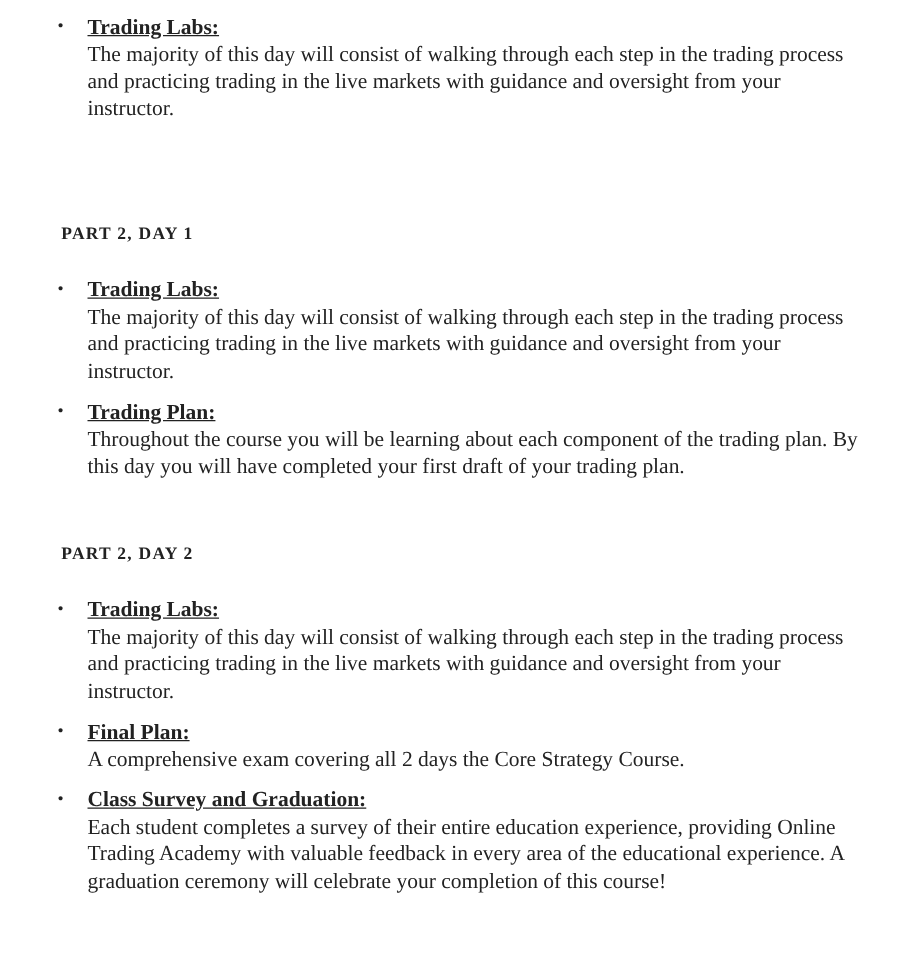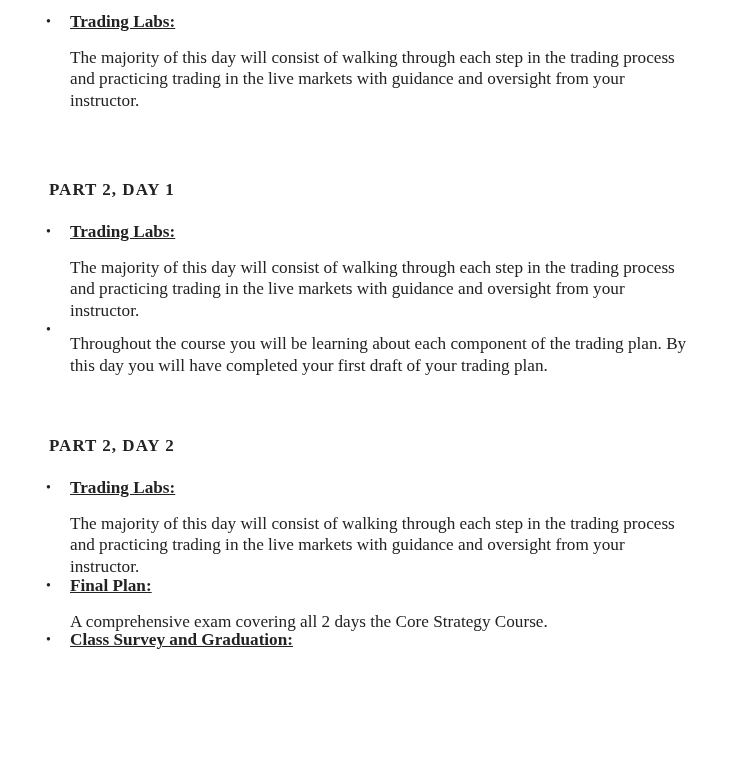--- a/index.html
+++ b/index.html
@@ -1,55 +1,57 @@
 <!DOCTYPE html>
 <html><head>
 <meta charset="utf-8">
 <style>
   html, body { margin:0; padding:0; background:#ffffff; }
   body { width:734px; height:777px; position:relative; overflow:hidden;
          font-family:"Liberation Serif","DejaVu Serif",serif; color:#222; }
   .item { position:absolute; left:70px; width:620px; font-size:17.2px; line-height:21.6px; }
   .bullet { position:absolute; left:-24px; top:0; font-size:14px; }
   .title { font-weight:bold; display:block;text-decoration:underline; }
-  .body { display:block;margin-top:14px; }
-  .heading { position:absolute; left:49px; font-weight:bold; font-size:17px; letter-spacing:1px; }
+  .body { display:block; }
+  .heading { position:absolute; left:49px; font-weight:bold; font-size:14px; letter-spacing:1px; }
 </style>
 </head>
 <body>
 
 <div class="item" style="top:11px;">
   <span class="bullet">•</span>
   <span class="title">Trading Labs:</span>
   <span class="body">The majority of this day will consist of walking through each step in the trading process and practicing trading in the live markets with guidance and oversight from your instructor.</span>
 </div>
 
 <div class="heading" style="top:180px;">PART 2, DAY 1</div>
 
 <div class="item" style="top:221px;">
   <span class="bullet">•</span>
   <span class="title">Trading Labs:</span>
   <span class="body">The majority of this day will consist of walking through each step in the trading process and practicing trading in the live markets with guidance and oversight from your instructor.</span>
 </div>
 
 <div class="item" style="top:319px;">
   <span class="bullet">•</span>
+  <span class="title">Trading Plan:</span>
   <span class="body">Throughout the course you will be learning about each component of the trading plan. By this day you will have completed your first draft of your trading plan.</span>
 </div>
 
 <div class="heading" style="top:436px;">PART 2, DAY 2</div>
 
 <div class="item" style="top:477px;">
   <span class="bullet">•</span>
   <span class="title">Trading Labs:</span>
   <span class="body">The majority of this day will consist of walking through each step in the trading process and practicing trading in the live markets with guidance and oversight from your instructor.</span>
 </div>
 
 <div class="item" style="top:575px;">
   <span class="bullet">•</span>
   <span class="title">Final Plan:</span>
   <span class="body">A comprehensive exam covering all 2 days the Core Strategy Course.</span>
 </div>
 
 <div class="item" style="top:629px;">
   <span class="bullet">•</span>
   <span class="title">Class Survey and Graduation:</span>
+  <span class="body">Each student completes a survey of their entire education experience, providing Online Trading Academy with valuable feedback in every area of the educational experience. A graduation ceremony will celebrate your completion of this course!</span>
 </div>
 
 </body></html>

